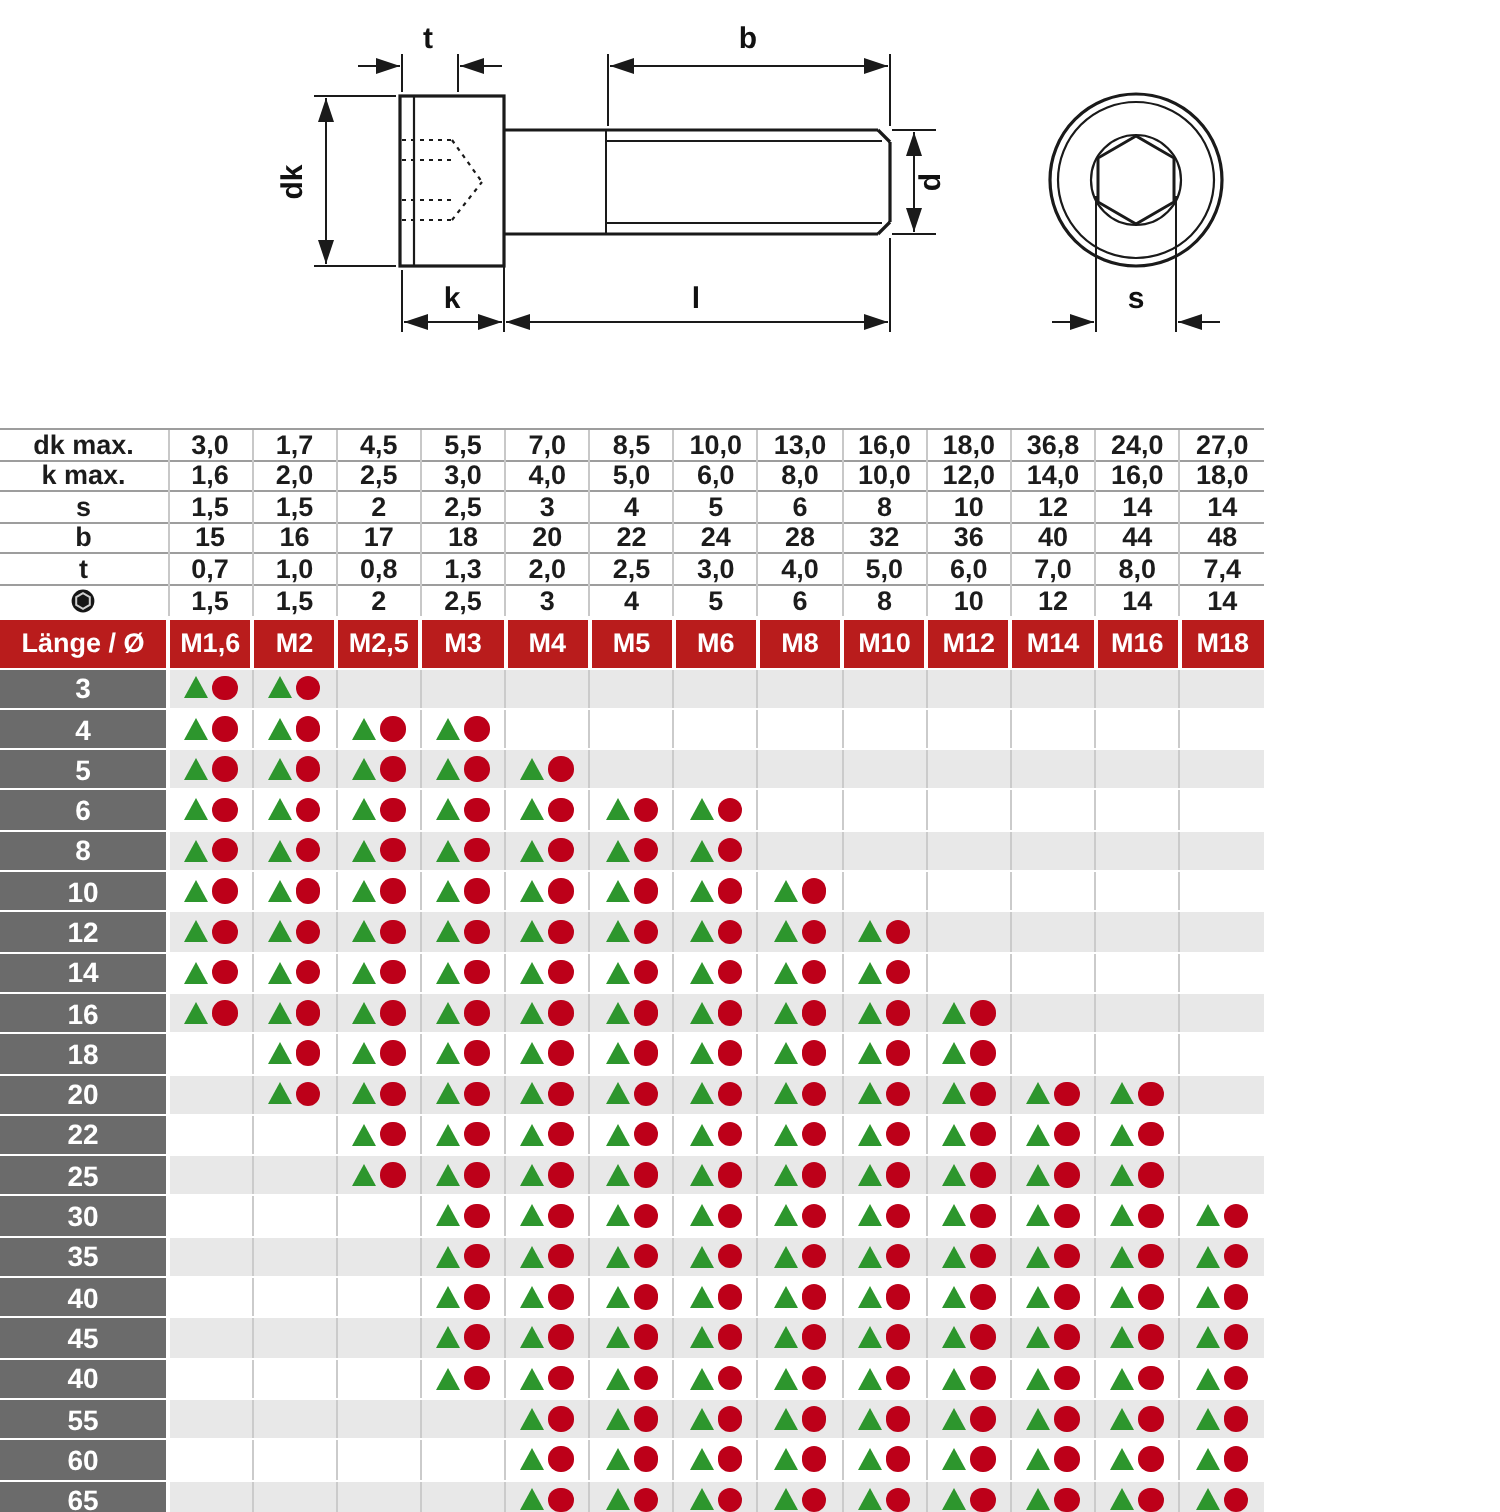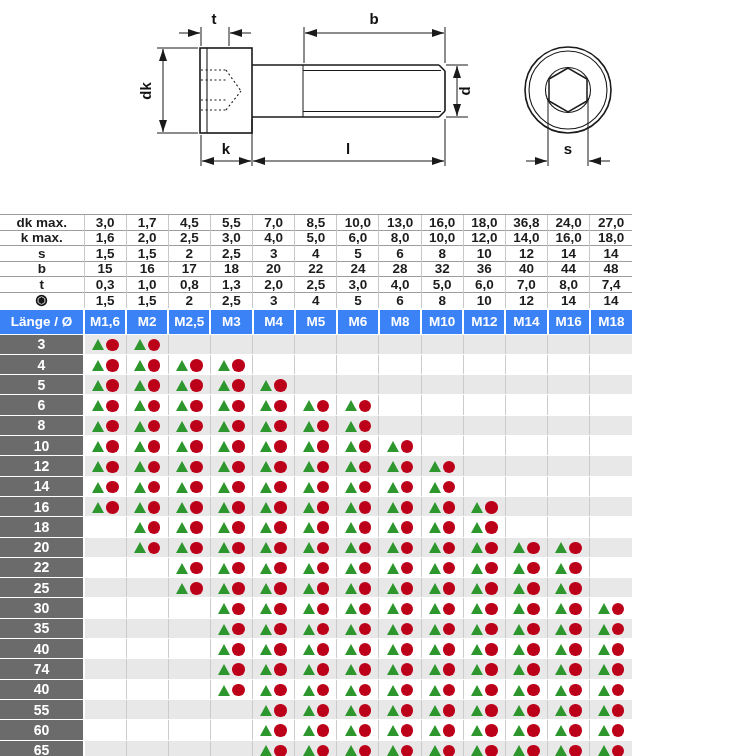--- a/index.html
+++ b/index.html
@@ -7,21 +7,21 @@
   .page{position:relative;width:750px;height:756px;background:#fff;}
   svg.drawing{position:absolute;top:0;left:0;}
   svg.drawing text{font-family:"Liberation Sans",sans-serif;font-weight:bold;font-size:15px;fill:#111;}
   table.main{position:absolute;top:170px;left:0;width:632px;border-collapse:collapse;table-layout:fixed;margin-top:44px;}
   table.main th,table.main td{padding:0;margin:0;text-align:center;vertical-align:middle;line-height:1;overflow:hidden;white-space:nowrap;}
   
   tr.dim th,tr.dim td{height:14.6px;font-size:13.5px;font-weight:bold;color:#1c1c1c;border-top:1px solid #9d9d9d;}
   tr.dim td{border-left:1px solid #c8c8c8;}
   tr.dim th{border-left:none;}
   
-  tr.hdr th{height:24px;background:#3b82f6;color:#fff;font-size:13.5px;font-weight:bold;border-left:2px solid #fff;border-top:2px solid #fff;border-bottom:1px solid #fff;}
+  tr.hdr th{height:24px;background:#b91c1c;color:#fff;font-size:13.5px;font-weight:bold;border-left:2px solid #fff;border-top:2px solid #fff;border-bottom:1px solid #fff;}
   tr.hdr th:first-child{border-left:none;}
   
   tr.mx th{background:#6b6b6b;color:#fff;font-size:14px;font-weight:bold;border-bottom:1px solid #fff;border-right:2px solid #fff;}
   tr.mx td{height:19.3px;border-bottom:1px solid #fff;border-left:1px solid #cbcbcb;background:#fff;}
   tr.mx td:nth-child(2){border-left:none;}
   tr.mx.alt td{background:#e8e8e8;}
   .pair{display:inline-flex;align-items:center;gap:2px;vertical-align:middle;}
   .tri{width:0;height:0;border-left:6px solid transparent;border-right:6px solid transparent;border-bottom:11px solid #2d962d;}
   .dot{width:12.5px;height:12.5px;border-radius:50%;background:#bd0019;}
   .hexico{display:inline-block;vertical-align:middle;}
@@ -186,21 +186,21 @@
           <td>24</td>
           <td>28</td>
           <td>32</td>
           <td>36</td>
           <td>40</td>
           <td>44</td>
           <td>48</td>
         </tr>
         <tr class="dim">
           <th>t</th>
-          <td>0,3</td>
+          <td>0,7</td>
           <td>1,0</td>
           <td>0,8</td>
           <td>1,3</td>
           <td>2,0</td>
           <td>2,5</td>
           <td>3,0</td>
           <td>4,0</td>
           <td>5,0</td>
           <td>6,0</td>
           <td>7,0</td>
@@ -889,21 +889,21 @@
           <td><span class="pair">
               <span class="tri"></span>
               <span class="dot"></span>
             </span></td>
           <td><span class="pair">
               <span class="tri"></span>
               <span class="dot"></span>
             </span></td>
         </tr>
         <tr class="mx alt">
-          <th>74</th>
+          <th>45</th>
           <td></td>
           <td></td>
           <td></td>
           <td><span class="pair">
               <span class="tri"></span>
               <span class="dot"></span>
             </span></td>
           <td><span class="pair">
               <span class="tri"></span>
               <span class="dot"></span>

